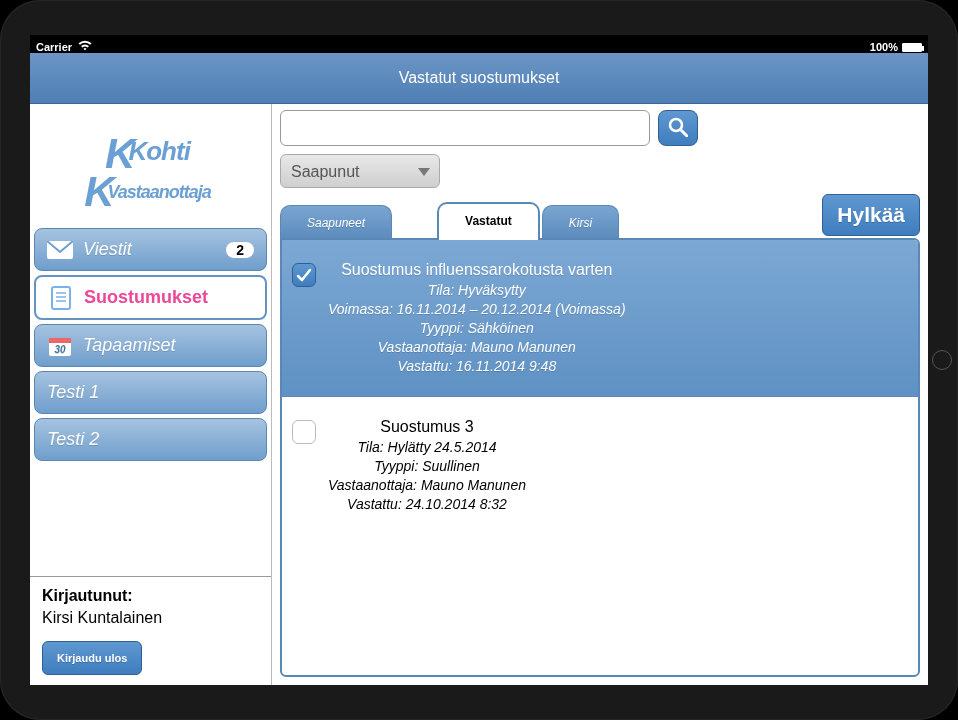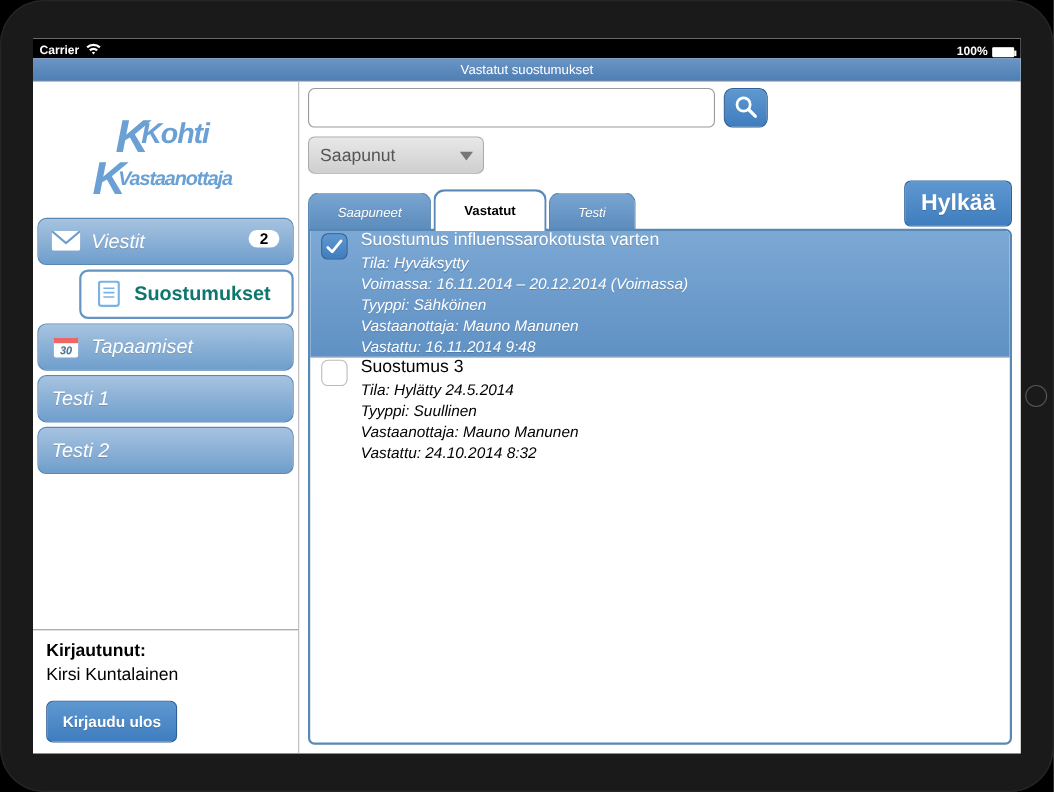--- a/index.html
+++ b/index.html
@@ -66,23 +66,23 @@
     right: -3px;
     top: 2px;
     width: 2px;
     height: 5px;
     background: #fff;
   }
   .header {
     background: linear-gradient(#6b95c5, #4f7fb4);
     color: #fff;
     text-align: center;
-    font-size: 12px;
+    font-size: 16px;
     font-weight: 500;
-    padding: 3px;
+    padding: 16px;
     border-bottom: 1px solid #3c6694;
   }
   .body {
     flex: 1;
     display: flex;
     min-height: 0;
   }
   .sidebar {
     width: 242px;
     border-right: 1px solid #bbb;
@@ -118,33 +118,32 @@
   }
   .nav-item {
     background: linear-gradient(#a6c3e0, #6f9ecc);
     border: 1px solid #5a88b5;
     border-radius: 8px;
     color: #fff;
     font-size: 18px;
     font-style: italic;
     padding: 10px 12px;
     display: flex;
-    align-items: flex-start;
+    align-items: center;
     gap: 10px;
     cursor: pointer;
     text-shadow: 0 1px 0 rgba(0,0,0,0.15);
   }
   .nav-item.active {
     background: #fff;
-    color: #0f766e;
+    color: #ec4899;
     font-weight: bold;
     font-style: normal;
     border: 2px solid #6594c2;
     text-shadow: none;
-    margin-left: 38px;
   }
   .nav-item .icon {
     width: 26px;
     height: 20px;
     display: flex;
     align-items: center;
     justify-content: center;
   }
   .nav-item.sub {
   }
@@ -165,21 +164,21 @@
     padding: 10px 12px;
   }
   .sidebar-footer .lbl { font-weight: bold; font-size: 16px; }
   .sidebar-footer .usr { font-size: 16px; margin-top: 4px; }
   .logout-btn {
     margin-top: 14px;
     background: linear-gradient(#5f98d0, #3f7dbf);
     color: #fff;
     border: 1px solid #2e5f95;
     border-radius: 6px;
-    font-size: 14px;
+    font-size: 11px;
     font-weight: bold;
     padding: 10px 14px;
     cursor: pointer;
     text-shadow: 0 1px 0 rgba(0,0,0,0.2);
   }
   .content {
     flex: 1;
     display: flex;
     flex-direction: column;
     padding: 6px 8px 8px 8px;
@@ -263,20 +262,21 @@
     background: #fff;
     color: #000;
     font-weight: bold;
     font-style: normal;
     border: 2px solid #5a88b5;
     border-bottom: none;
     padding-bottom: 12px;
     position: relative;
     z-index: 2;
     text-shadow:none;
+    margin-left:43px;
   }
   .reject-btn {
     margin-left: auto;
     background: linear-gradient(#5f98d0, #3f7dbf);
     color: #fff;
     border: 1px solid #2e5f95;
     border-radius: 6px;
     font-size: 21px;
     font-weight: bold;
     padding: 8px 14px;
@@ -287,23 +287,24 @@
   .list {
     border: 2px solid #5a88b5;
     border-radius: 0 6px 6px 6px;
     margin-top: -2px;
     flex: 1;
     overflow: auto;
     background: #fff;
   }
   .row {
     display: flex;
-    padding: 0 10px;
+    padding: 21px 10px;
     border-bottom: 1px solid #5a88b5;
     gap: 12px;
+    text-align: center;
   }
   .row:last-child { border-bottom: none; }
   .row.selected {
     background: linear-gradient(#7ca8d4, #5f91c4);
     color: #fff;
     text-shadow: 0 1px 0 rgba(0,0,0,0.15);
   }
   .row .checkbox {
     width: 24px;
     height: 24px;
@@ -422,21 +423,21 @@
           <span class="select-wrap">
             <select class="select">
               <option>Saapunut</option>
             </select>
           </span>
         </div>
 
         <div class="tabs-row">
           <div class="tab">Saapuneet</div>
           <div class="tab active">Vastatut</div>
-          <div class="tab">Testi</div>
+          <div class="tab">Kirsi</div>
           <button class="reject-btn">Hylkää</button>
         </div>
 
         <div class="list">
           <div class="row selected">
             <div class="checkbox">
               <svg width="16" height="16" viewBox="0 0 16 16">
                   <path d="M2 9 L6 13 L14 3" fill="none" stroke="#fff" stroke-width="2.5" stroke-linecap="round" stroke-linejoin="round"></path>
                 </svg>
             </div>

